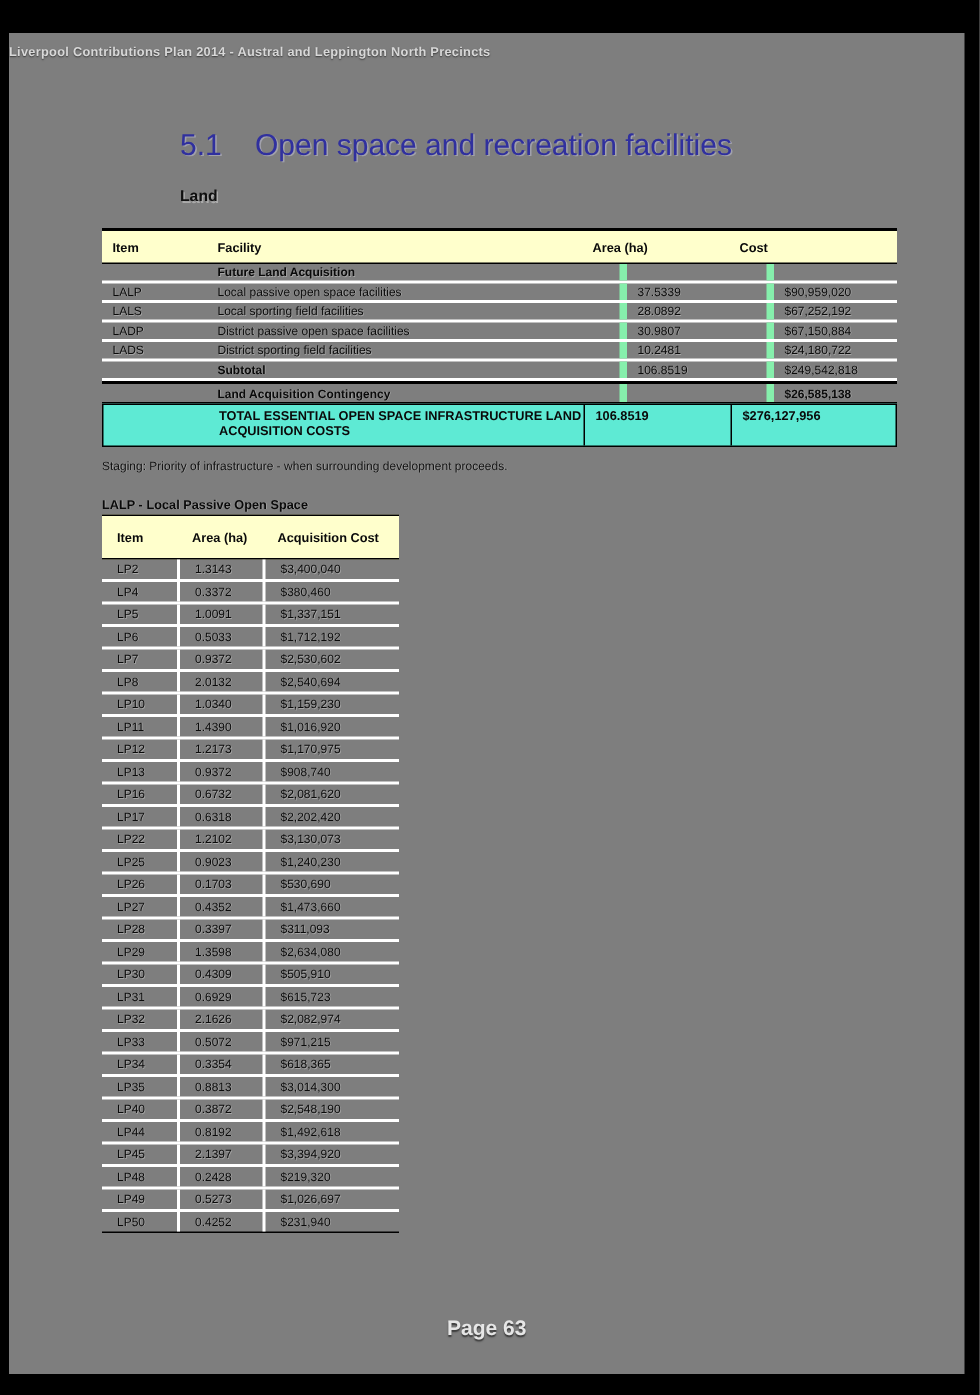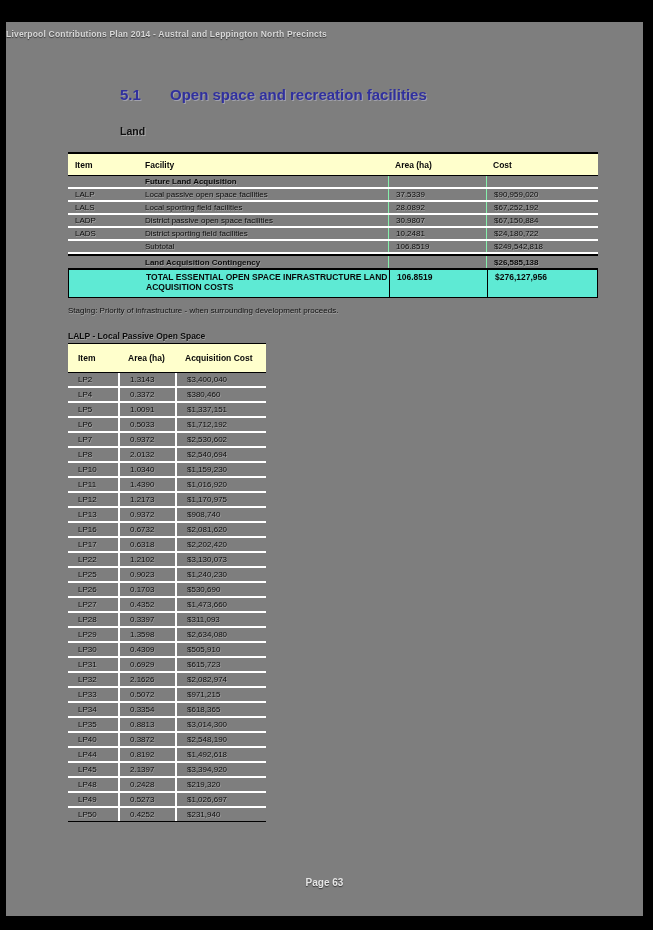--- a/index.html
+++ b/index.html
@@ -11,21 +11,21 @@
     position:absolute;left:6px;top:22px;width:637px;height:894px;
     background:#7e7e7e;
   }
   .hdrline{
     position:absolute;top:7px;left:0;width:100%;text-align:left;
     font-size:8.5px;font-weight:bold;color:#d8d8d8;
     text-shadow:0 1px 1px rgba(40,40,40,.8);letter-spacing:.2px;
   }
   #sec-heading{
     position:absolute;top:64px;left:114px;
-    color:#30309e;font-weight:bold;font-size:15px;
+    color:#30309e;font-weight:normal;font-size:20px;
     text-shadow:1px 1px 0 rgba(225,225,255,.35);
   }
   #sec-heading .num{display:inline-block;width:50px;}
   #land-label{
     position:absolute;top:103px;left:114px;
     font-size:10.5px;font-weight:bold;color:#101010;
     text-shadow:1px 1px 0 rgba(255,255,255,.35);
   }
 
   
@@ -34,23 +34,23 @@
   .t1-head{
     background:#ffffcc;border-top:2px solid #000;border-bottom:1px solid #000;
     height:21px;align-items:center;font-size:8.5px;font-weight:bold;
   }
   .t1-head .c{padding-left:7px;}
   .t1-row{
     border-bottom:2px solid #fff;height:11px;align-items:center;
     text-shadow:.5px .5px 0 rgba(255,255,255,.3);
   }
   .t1-row .c{padding-left:7px;height:100%;display:flex;align-items:center;overflow:hidden;white-space:nowrap;}
-  .t1-row .c-area,.t1-row .c-cost{border-left:1px solid #86efac;}
+  .t1-row .c-area,.t1-row .c-cost{border-left:5px solid #86efac;margin-left:25px;}
   .t1-row.group .c-fac{font-weight:bold;}
-  .t1-row.subtotal .c-fac{font-weight:normal;text-align:center;}
+  .t1-row.subtotal .c-fac{font-weight:bold;text-align:center;}
   .t1-row.contingency{border-top:2px solid #000;border-bottom:1px solid #000;height:12px;font-weight:bold;}
   .total-row{
     background:#5eead4;border:1px solid #000;font-size:8.5px;font-weight:bold;
     min-height:27px;align-items:flex-start;
   }
   .total-row .c{padding:2px 0 2px 7px;}
   .total-row .c-area,.total-row .c-cost{border-left:1px solid #000;align-self:stretch;}
   .note{
     position:absolute;left:62px;top:284px;font-size:8px;color:#101010;
     text-shadow:.5px .5px 0 rgba(255,255,255,.3);
@@ -71,21 +71,21 @@
   .t2-row{
     border-bottom:2px solid #fff;height:13px;align-items:center;
     text-shadow:.5px .5px 0 rgba(255,255,255,.3);
   }
   .t2-row .c{padding-left:10px;height:100%;display:flex;align-items:center;white-space:nowrap;}
   .t2-row .c-area,.t2-row .c-cost{border-left:2px solid #fff;}
   #t2 .t2-end{border-bottom:1px solid #000;}
 
   .footer{
     position:absolute;top:855px;left:0;width:100%;text-align:center;
-    font-size:10px;font-weight:bold;color:#e6e6e6;text-shadow:0 1px 1px rgba(40,40,40,.8);
+    font-size:14px;font-weight:bold;color:#e6e6e6;text-shadow:0 1px 1px rgba(40,40,40,.8);
   }
 </style>
 </head>
 <body>
 
 <div id="page">
 
   <div class="hdrline">Liverpool Contributions Plan 2014 - Austral and Leppington North Precincts</div>
 
   <div id="sec-heading">

